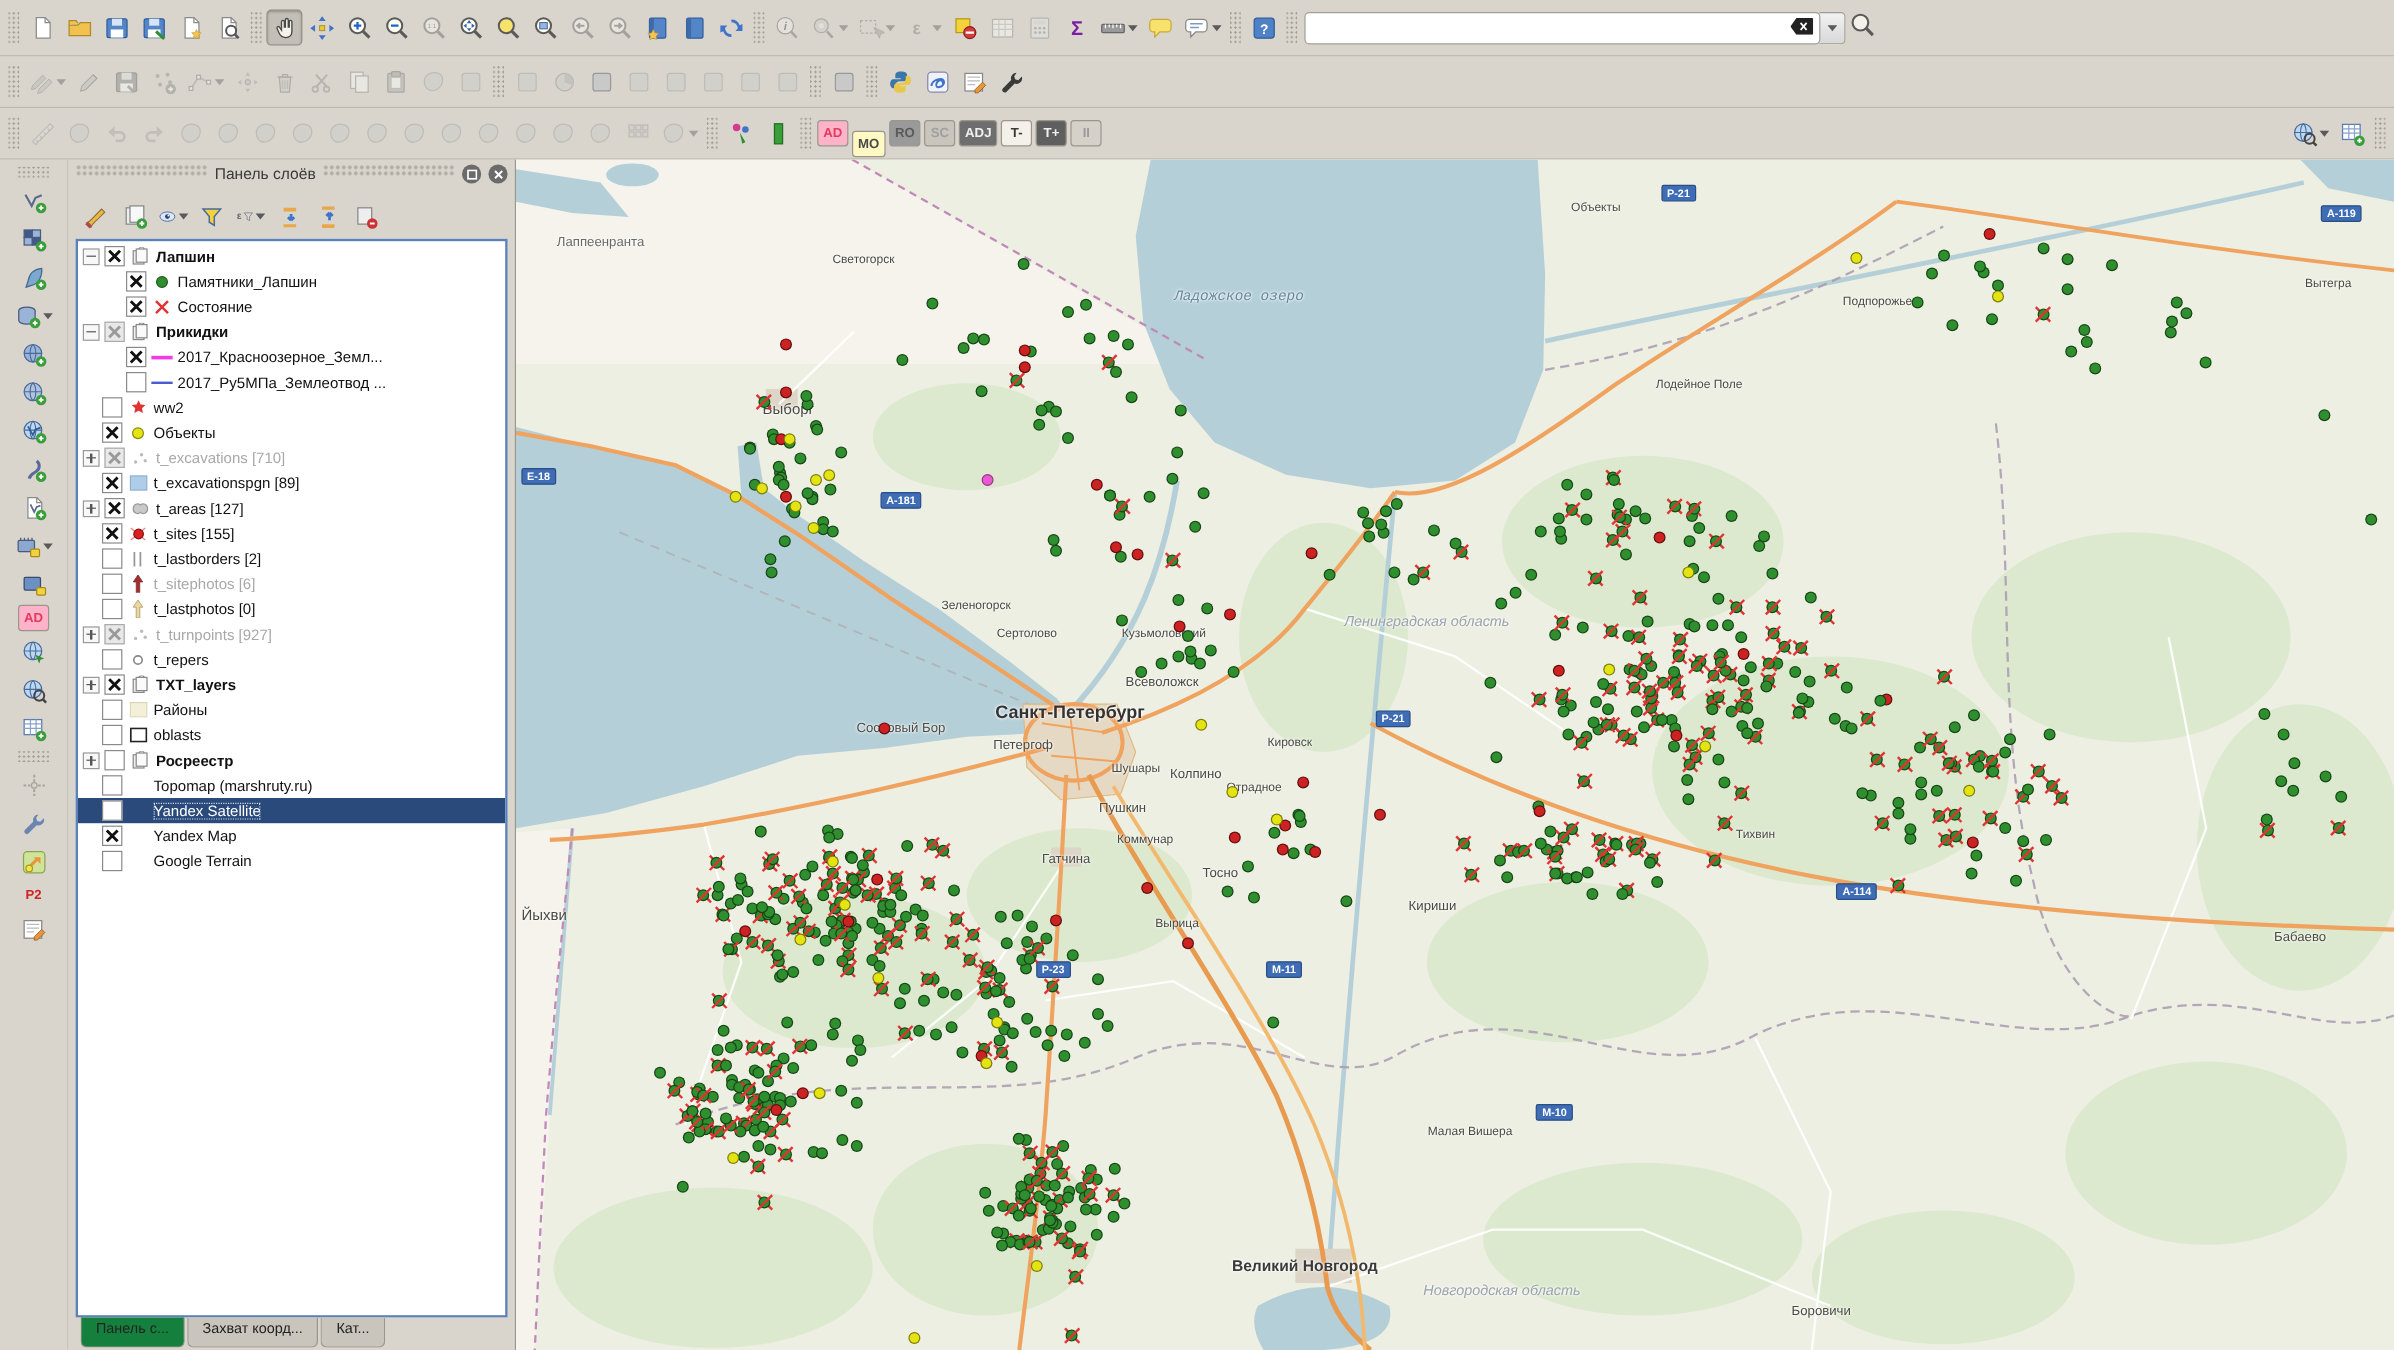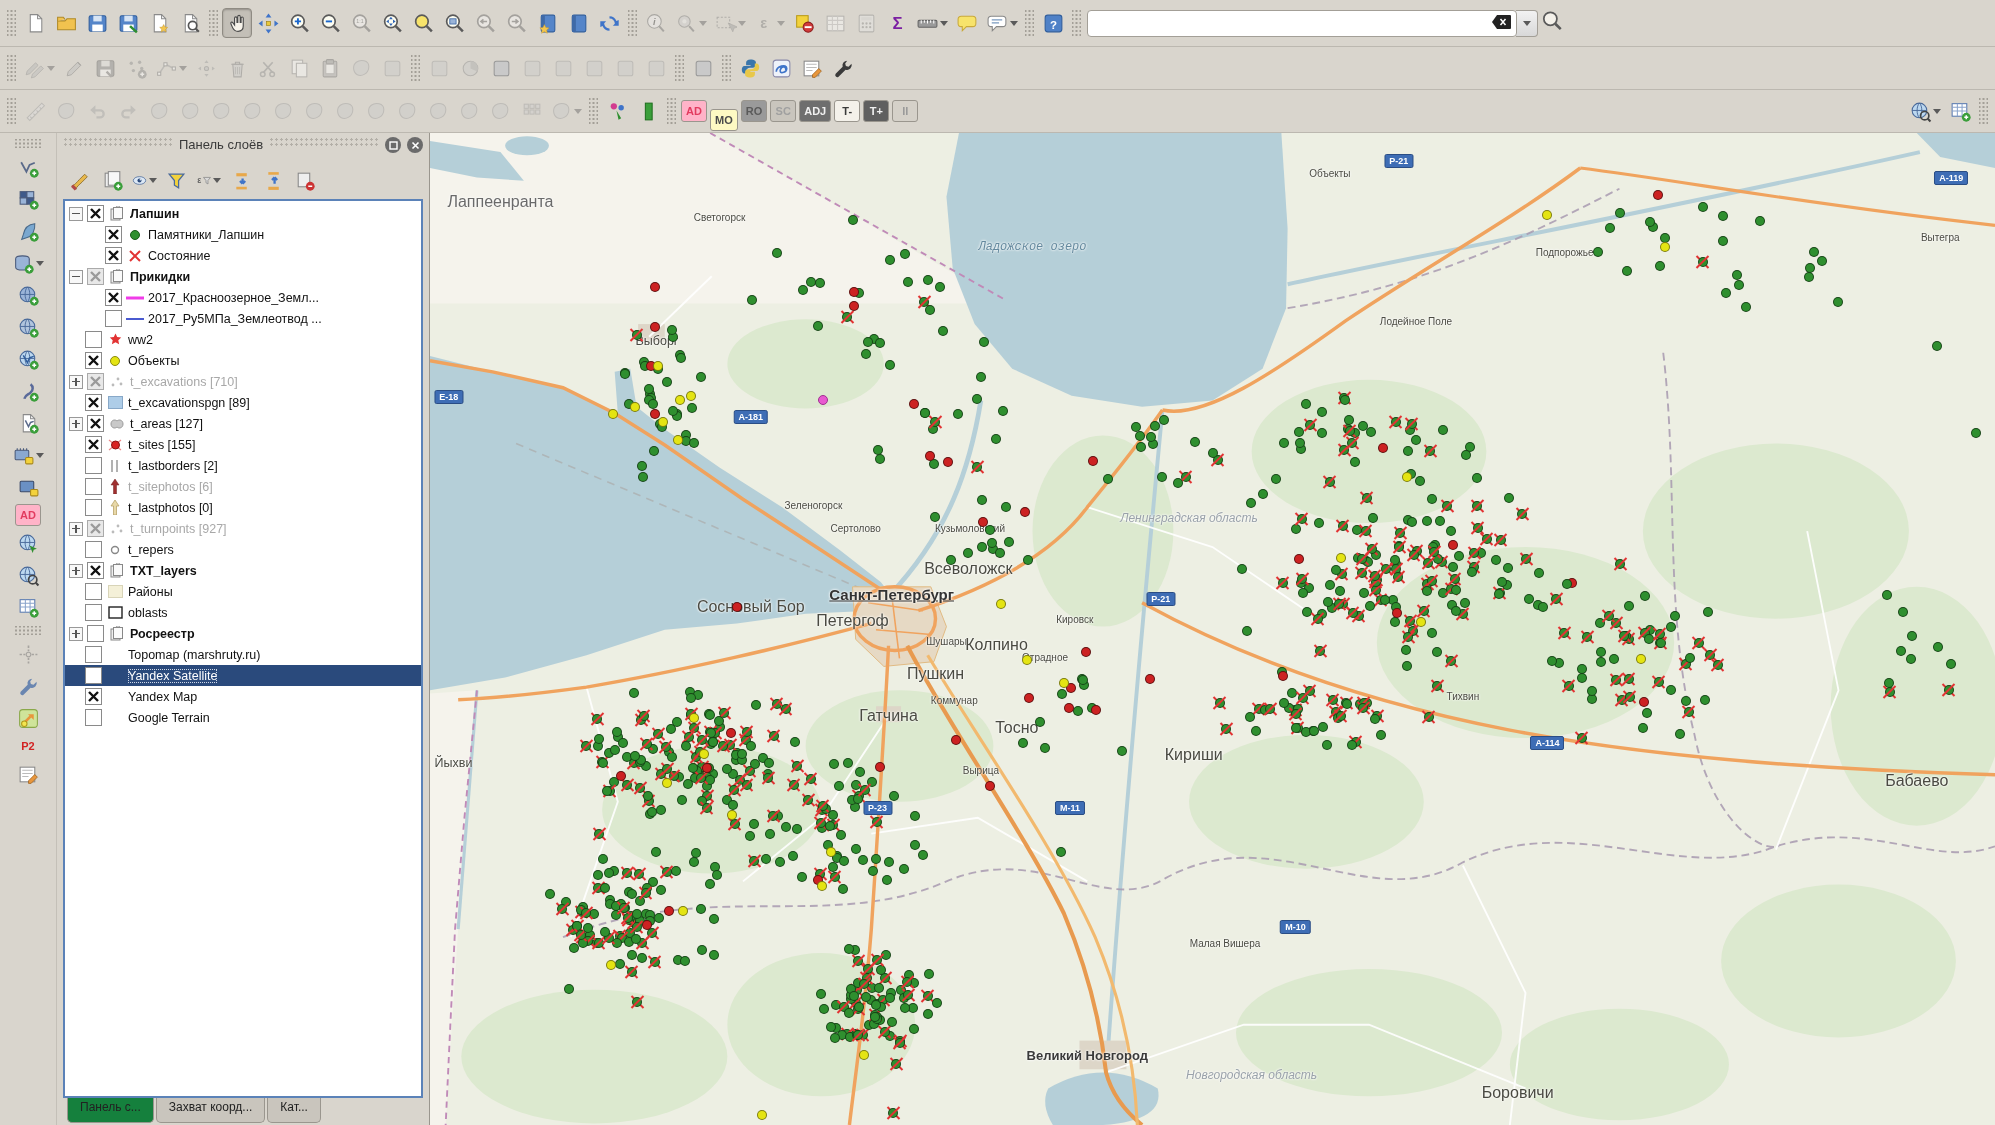--- a/index.html
+++ b/index.html
@@ -60,21 +60,21 @@
   .trow.bold .lbl{font-weight:bold}
   .trow.gray .lbl{color:#a8a8a8}
   .trow.sel{background:#2a4a7c}
   .trow.sel .lbl{color:#fff;outline:1px dotted #cfd8e8;outline-offset:-1px}
   .tabs{height:27px;flex:0 0 27px;display:flex;align-items:flex-start;gap:2px;padding-left:10px;background:#d9d5cd}
   .tab{height:22px;border:1px solid #9a968e;border-top:none;border-radius:0 0 5px 5px;background:#c9c5bd;font-size:12px;color:#222;padding:2px 12px 0 12px}
   .tab.active{background:#15803d}
   
   .map{flex:1;position:relative;overflow:hidden;background:#edefe3;border-left:1px solid #9a968e}
   .map svg.base{position:absolute;inset:0;width:100%;height:100%}
-  .mlab{position:absolute;transform:translate(-50%,-50%);font-size:16px;color:#4a4a42;white-space:nowrap;z-index:2;text-shadow:0 0 2px #fff,0 0 3px #fff}
+  .mlab{position:absolute;transform:translate(-50%,-50%);font-size:11px;color:#4a4a42;white-space:nowrap;z-index:2;text-shadow:0 0 2px #fff,0 0 3px #fff}
   .mlab.city{font-size:15px;font-weight:bold;color:#333}
   .mlab.city2{font-size:13px;font-weight:bold;color:#3a3a3a}
   .mlab.region{font-style:italic;color:#9aa2aa;font-size:12px}
   .mlab.lake{font-style:italic;color:#64899e;font-size:12px}
   .mlab.town-lg{font-size:12.5px}
   .mlab.town-fi{color:#6a6a6a}
   .mlab.small{font-size:10px}
   .shield{position:absolute;transform:translate(-50%,-50%);background:#3e6db5;color:#fff;font-size:9px;font-weight:bold;padding:1px 4px;border-radius:2px;border:1px solid #2a4d85;z-index:2;white-space:nowrap}
   .mk{position:absolute;width:10px;height:10px;margin:-5px 0 0 -5px;z-index:3}
   .mk i{position:absolute;inset:0;border-radius:50%;border:1px solid rgba(15,45,15,.75);box-sizing:border-box;display:block}
@@ -1235,21 +1235,21 @@
         <div class="mlab town-lg" style="left: 14.5%; top: 21%;">Выборг</div>
         <div class="mlab lake" style="left: 38.5%; top: 11.5%; font-family: Liberation Mono, monospace;">Ладожское озеро</div>
         <div class="mlab small" style="left: 57.5%; top: 4%;">Объекты</div>
         <div class="mlab small" style="left: 96.5%; top: 10.5%;">Вытегра</div>
         <div class="mlab small" style="left: 72.5%; top: 12%;">Подпорожье</div>
         <div class="mlab small" style="left: 63%; top: 19%;">Лодейное Поле</div>
         <div class="mlab small" style="left: 24.5%; top: 37.5%;">Зеленогорск</div>
         <div class="mlab small" style="left: 27.2%; top: 39.8%;">Сертолово</div>
         <div class="mlab small" style="left: 34.5%; top: 39.8%;">Кузьмоловский</div>
         <div class="mlab" style="left: 34.4%; top: 44%;">Всеволожск</div>
-        <div class="mlab city" style="left: 29.5%; top: 46.5%; text-decoration: underline;">Санкт-Петербург</div>
+        <div class="mlab city" style="left: 29.5%; top: 46.5%;">Санкт-Петербург</div>
         <div class="mlab" style="left: 27%; top: 49.2%;">Петергоф</div>
         <div class="mlab" style="left: 20.5%; top: 47.8%;">Сосновый Бор</div>
         <div class="mlab small" style="left: 33%; top: 51.2%;">Шушары</div>
         <div class="mlab" style="left: 36.2%; top: 51.6%;">Колпино</div>
         <div class="mlab small" style="left: 39.3%; top: 52.8%;">Отрадное</div>
         <div class="mlab small" style="left: 41.2%; top: 49%;">Кировск</div>
         <div class="mlab" style="left: 32.3%; top: 54.5%;">Пушкин</div>
         <div class="mlab small" style="left: 33.5%; top: 57.2%;">Коммунар</div>
         <div class="mlab" style="left: 29.3%; top: 58.8%;">Гатчина</div>
         <div class="mlab" style="left: 37.5%; top: 60%;">Тосно</div>

